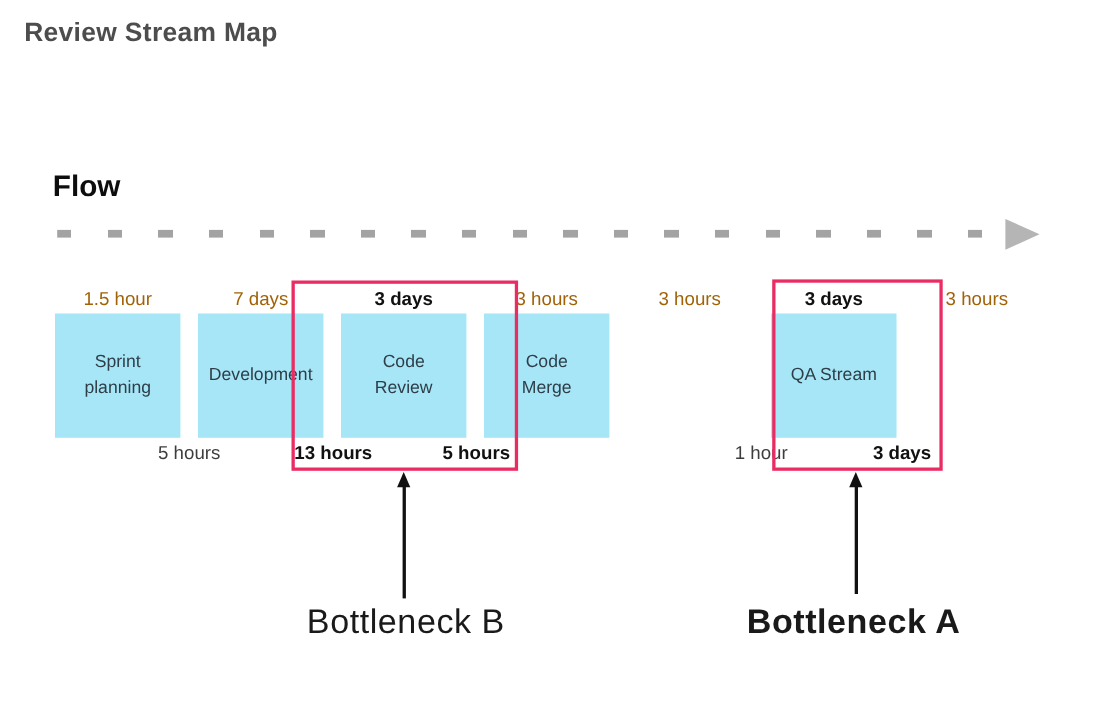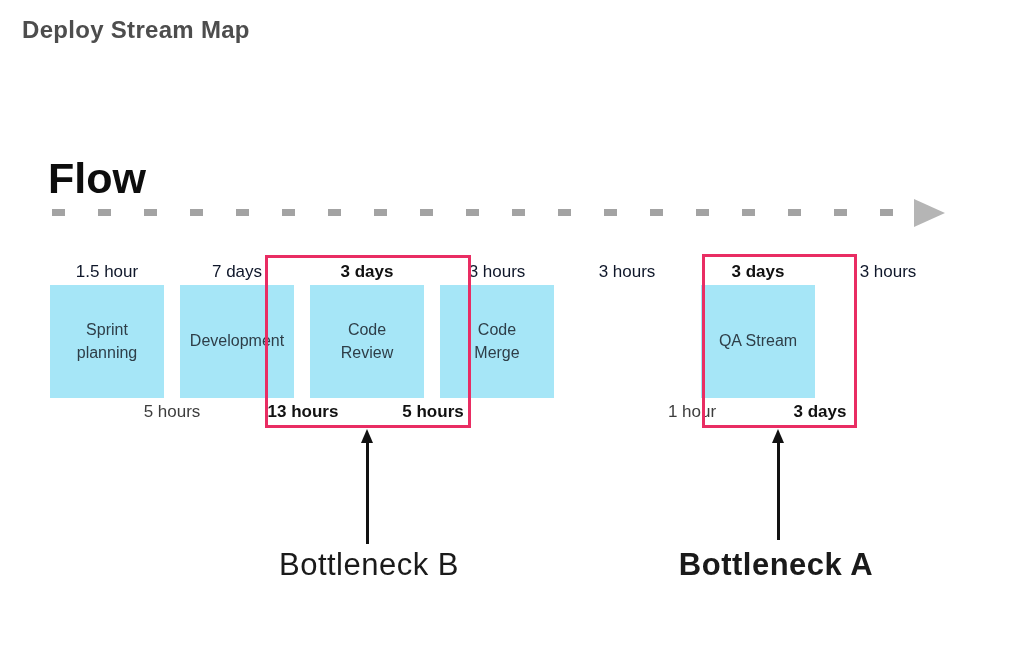--- a/index.html
+++ b/index.html
@@ -17,21 +17,21 @@
     left: 22px; top: 16px;
     font-size: 24px;
     font-weight: bold;
     color: #4d4d4d;
     letter-spacing: 0.3px;
   }
 
   .flow-heading {
     position: absolute;
     left: 48px; top: 154px;
-    font-size: 43px;
+    font-size: 27px;
     font-weight: bold;
     color: #0d0d0d;
   }
 
   .flow-dashes {
     position: absolute;
     left: 52px; top: 209px;
     width: 854px; height: 7px;
     background: repeating-linear-gradient(to right, #a3a3a3 0 13px, transparent 13px 46px);
   }
@@ -61,21 +61,21 @@
     white-space: pre-line;
   }
 
   .time-above {
     position: absolute;
     top: 261px;
     width: 114px; height: 22px;
     line-height: 22px;
     text-align: center;
     font-size: 17px;
-    color: #0f172a;
+    color: #a16207;
   }
   .time-below {
     position: absolute;
     top: 401px;
     width: 120px; height: 22px;
     line-height: 22px;
     text-align: center;
     font-size: 17px;
     color: #3d3d3d;
   }
@@ -121,21 +121,21 @@
     letter-spacing: 0.5px;
   }
   #bottleneck-label-b { left: 239px; }
   #bottleneck-label-a { left: 646px; font-weight: bold; }
 </style>
 </head>
 <body>
 
 <div id="canvas">
 
-  <div class="page-title">Deploy Stream Map</div>
+  <div class="page-title">Review Stream Map</div>
 
   <div class="flow-heading">Flow</div>
   <div class="flow-dashes"></div>
   <div class="flow-arrowhead"></div>
 
   <div class="time-above" style="left:50px">1.5 hour</div>
   <div class="time-above" style="left:180px">7 days</div>
   <div class="time-above bold-time" style="left:310px">3 days</div>
   <div class="time-above" style="left:440px">3 hours</div>
   <div class="time-above" style="left:570px">3 hours</div>

